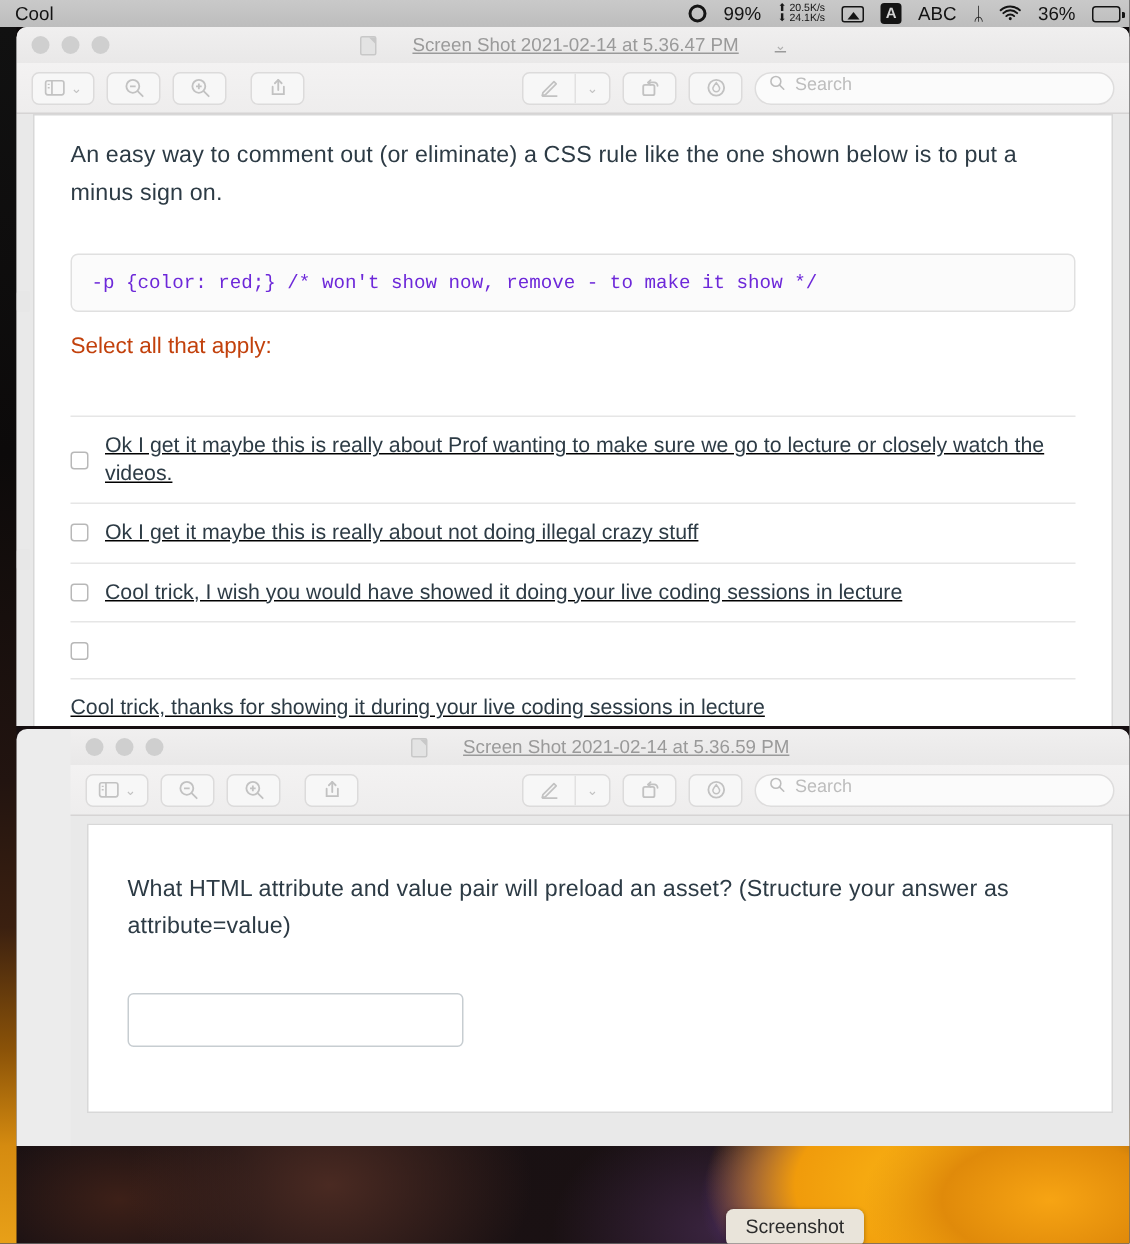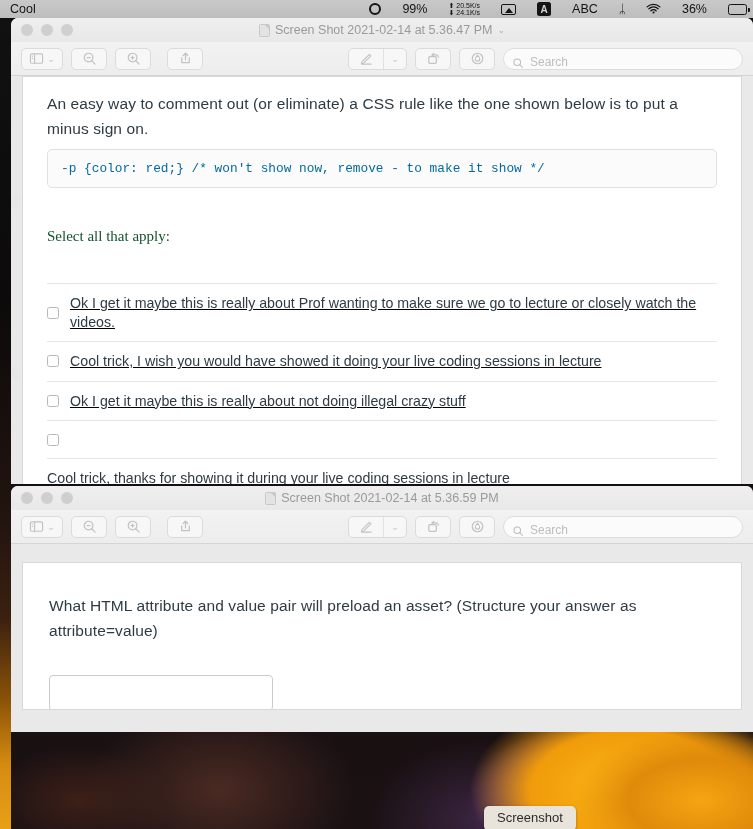--- a/index.html
+++ b/index.html
@@ -41,21 +41,21 @@
     height: 18px;
     background: linear-gradient(180deg,#c9c9c9 0%, #bdbdbd 100%);
     display: flex;
     align-items: center;
     padding: 0 6px 0 10px;
     font-size: 12px;
     color: #1a1a1a;
     z-index: 50;
   }
   .menubar .mb-left { display: flex; align-items: center; gap: 14px; }
-  .menubar .mb-right { margin-left: auto; display: flex; align-items: center; gap: 21px; }
+  .menubar .mb-right { margin-left: auto; display: flex; align-items: center; gap: 11px; }
   .mb-item { font-size: 12.5px; color: #131313; }
 
   .battery-ring {
     width: 12px; height: 12px; border-radius: 50%;
     border: 2.2px solid #151515;
     display: inline-block;
   }
   .net-speeds {
     display: flex; flex-direction: column;
     line-height: 7.5px; font-size: 7px; color: #111;
@@ -98,43 +98,44 @@
   .batt-fill { height:100%; width:52%; background:#141414; border-radius:1px; }
 
   
   .window {
     position: absolute;
     background: #ececec;
     overflow: hidden;
   }
   .win1 { left: 11px; top: 18px; width: 742px; height: 466px;
           border-top-left-radius: 7px; border-top-right-radius: 7px; }
-  .win2 { left: 11px; top: 486px; width: 742px; height: 246px;
-          border-top-left-radius: 7px; border-top-right-radius: 7px; }
+  .win2 { left: 11px; top: 486px; width: 742px; height: 278px;
+          border-top-left-radius: 7px; border-top-right-radius: 7px; padding-left: 36px; }
 
   .titlebar {
     height: 24px;
     background: linear-gradient(180deg,#f0efef 0%,#e9e8e8 100%);
     display: flex;
     align-items: center;
     position: relative;
     padding-left: 10px;
   }
   .traffic { display: flex; gap: 8px; align-items: center; }
   .dot { width: 12px; height: 12px; border-radius: 50%; background: #cfcfcf; }
 
   .title-center {
     position: absolute;
     left: 0; right: 0;
     display: flex; align-items: center; justify-content: center;
-    gap: 5px;
+    gap: 24px;
     pointer-events: none;
     font-size: 12.5px;
     color: #9a9a9a;
     font-weight: 500;
+    text-decoration: underline;
   }
   .title-doc-icon {
     width: 11px; height: 13px;
     background: #e3e3e3;
     border: 1px solid #c8c8c8;
     border-radius: 1.5px;
     position: relative;
     display: inline-block;
   }
   .title-doc-icon::after {
@@ -171,21 +172,21 @@
   .tb-group > div { display:flex; align-items:center; justify-content:center; height:100%; color:#c2c2c2;}
   .tb-group .gsep { width:1px; background:#e2e1e1; height:100%; }
   .tb-flex { flex: 1 1 auto; }
 
   .search-box {
     flex: 0 0 240px;
     height: 22px;
     border: 1px solid #dedddd;
     border-radius: 11px;
     background: #fbfbfb;
-    display: flex; align-items: flex-end;
+    display: flex; align-items: flex-start;
     padding: 0 8px; gap: 6px;
     color: #bdbdbd;
     font-size: 12px;
   }
   .search-box .sval { color: #bdbdbd; }
 
   .icon-sm { width: 15px; height: 15px; display:block; }
 
   
   .doc-area {
@@ -195,51 +196,50 @@
     padding: 0;
   }
   .page {
     position: absolute;
     left: 11px; right: 11px; top: 0; bottom: 0;
     background: #ffffff;
     border: 1px solid #d8d8d8;
     border-bottom: none;
     overflow: hidden;
   }
-  .win2 .page { top: 18px; bottom: 22px; border-bottom: 1px solid #d8d8d8;}
+  .win2 .page { top: 5px; bottom: 22px; border-bottom: 1px solid #d8d8d8;}
   .win2 .doc-area { height: calc(100% - 58px); }
 
   .page-inner { padding: 14px 24px 0 24px; }
 
   .q-text {
     font-size: 15.5px;
     color: #2d3b45;
     line-height: 1.62;
     max-width: 690px;
     letter-spacing: 0.1px;
   }
 
   .code-box {
-    margin-top: 8px;
+    margin-top: 28px;
     border: 1px solid #e0e0e0;
     border-radius: 5px;
     background: #fbfbfb;
     padding: 11px 13px;
     font-family: "Liberation Mono", "DejaVu Sans Mono", monospace;
     font-size: 12.8px;
-    color: #0369a1;
+    color: #6d28d9;
     white-space: pre;
     overflow: hidden;
   }
 
   .select-label {
-    margin-top: 40px;
+    margin-top: 14px;
     font-size: 15px;
-    color: #14532d;
-    font-family: Liberation Serif, serif;
+    color: #c2410c;
   }
 
   .answer-list { margin-top: 38px; text-decoration: underline; }
   .answer-row {
     border-top: 1px solid #e6e6e6;
     padding: 10px 2px 10px 0;
     display: flex;
     align-items: center;
     gap: 11px;
     min-height: 38px;
@@ -424,25 +424,25 @@
         <div class="code-box">-p {color: red;} /* won't show now, remove - to make it show */</div>
         <div class="select-label">Select all that apply:</div>
 
         <div class="answer-list">
           <div class="answer-row">
             <span class="cbox"></span>
             <span class="answer-text">Ok I get it maybe this is really about Prof wanting to make sure we go to lecture or closely watch the videos.</span>
           </div>
           <div class="answer-row">
             <span class="cbox"></span>
-            <span class="answer-text">Cool trick, I wish you would have showed it doing your live coding sessions in lecture</span>
+            <span class="answer-text">Ok I get it maybe this is really about not doing illegal crazy stuff</span>
           </div>
           <div class="answer-row">
             <span class="cbox"></span>
-            <span class="answer-text">Ok I get it maybe this is really about not doing illegal crazy stuff</span>
+            <span class="answer-text">Cool trick, I wish you would have showed it doing your live coding sessions in lecture</span>
           </div>
           <div class="answer-row">
             <span class="cbox"></span>
           </div>
           <div class="answer-row">
 
             <span class="answer-text">Cool trick, thanks for showing it during your live coding sessions in lecture</span>
           </div>
         </div>
       </div>

